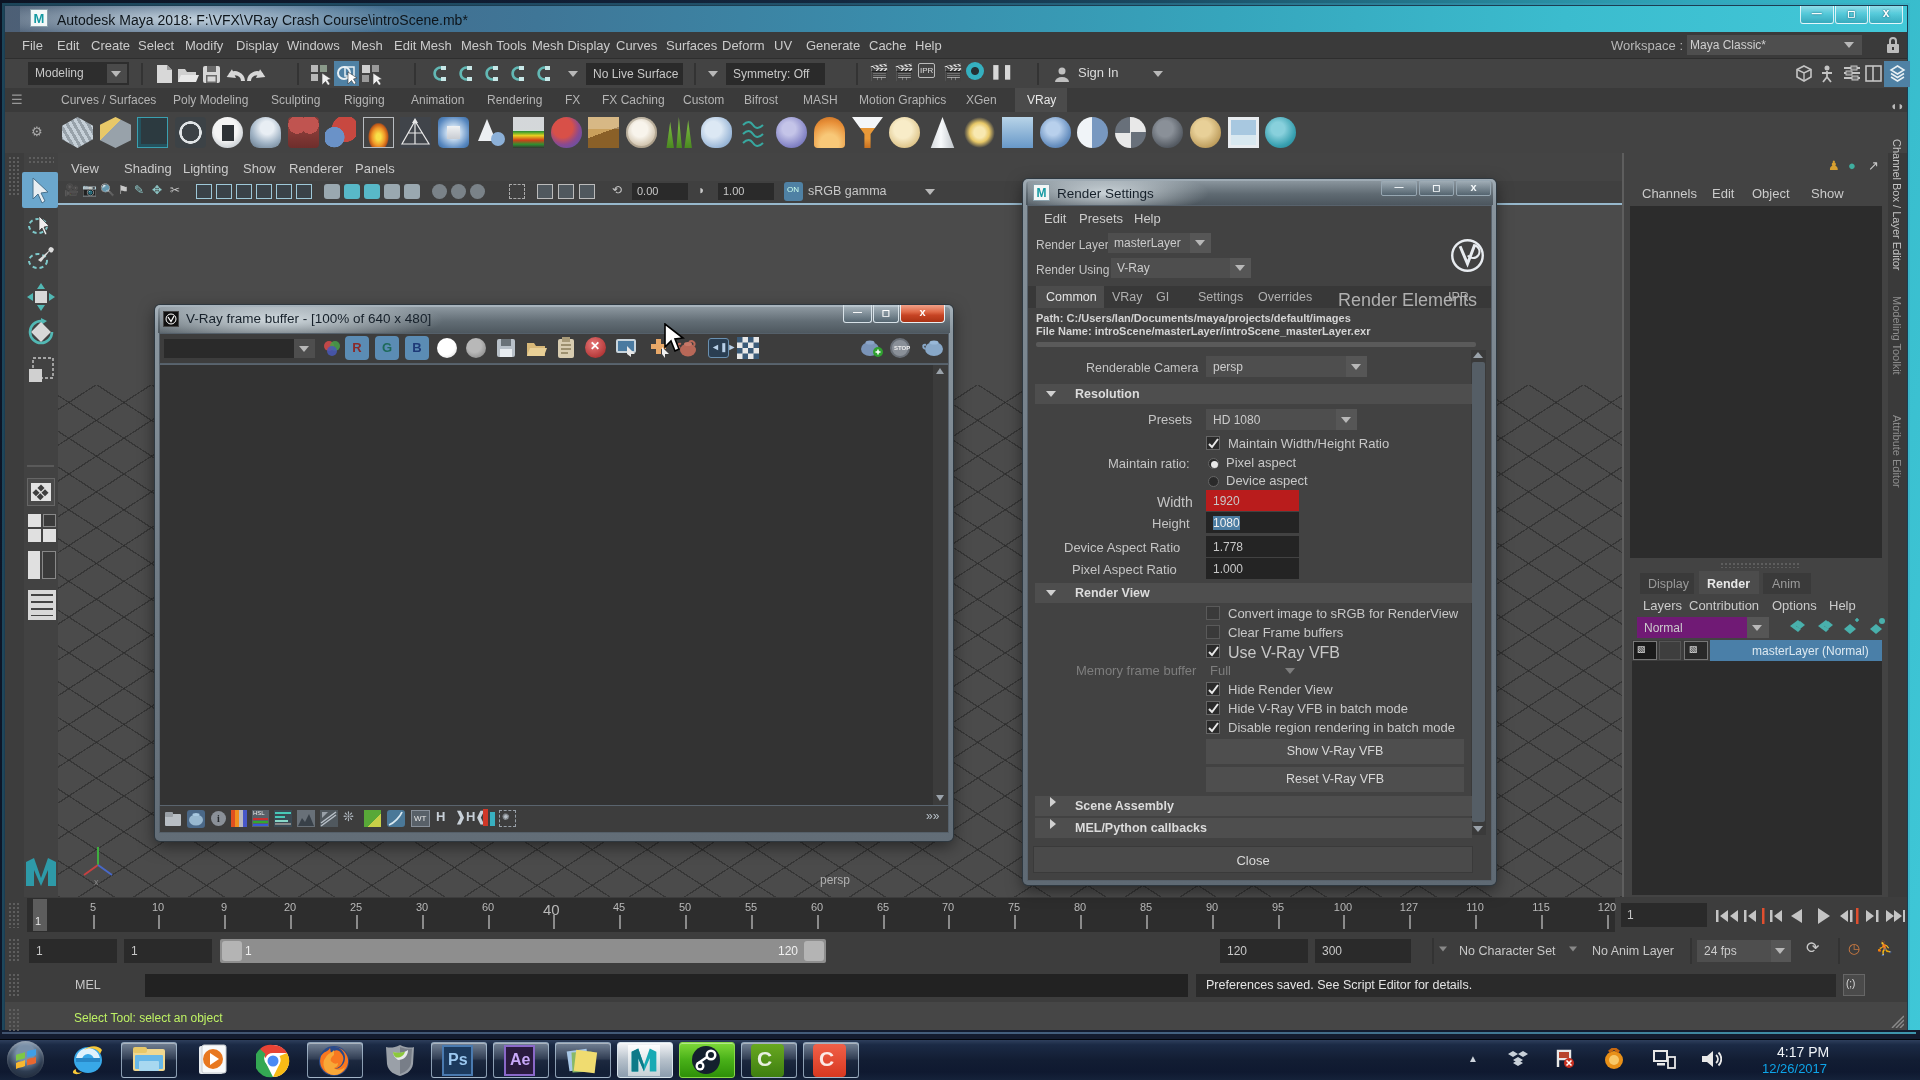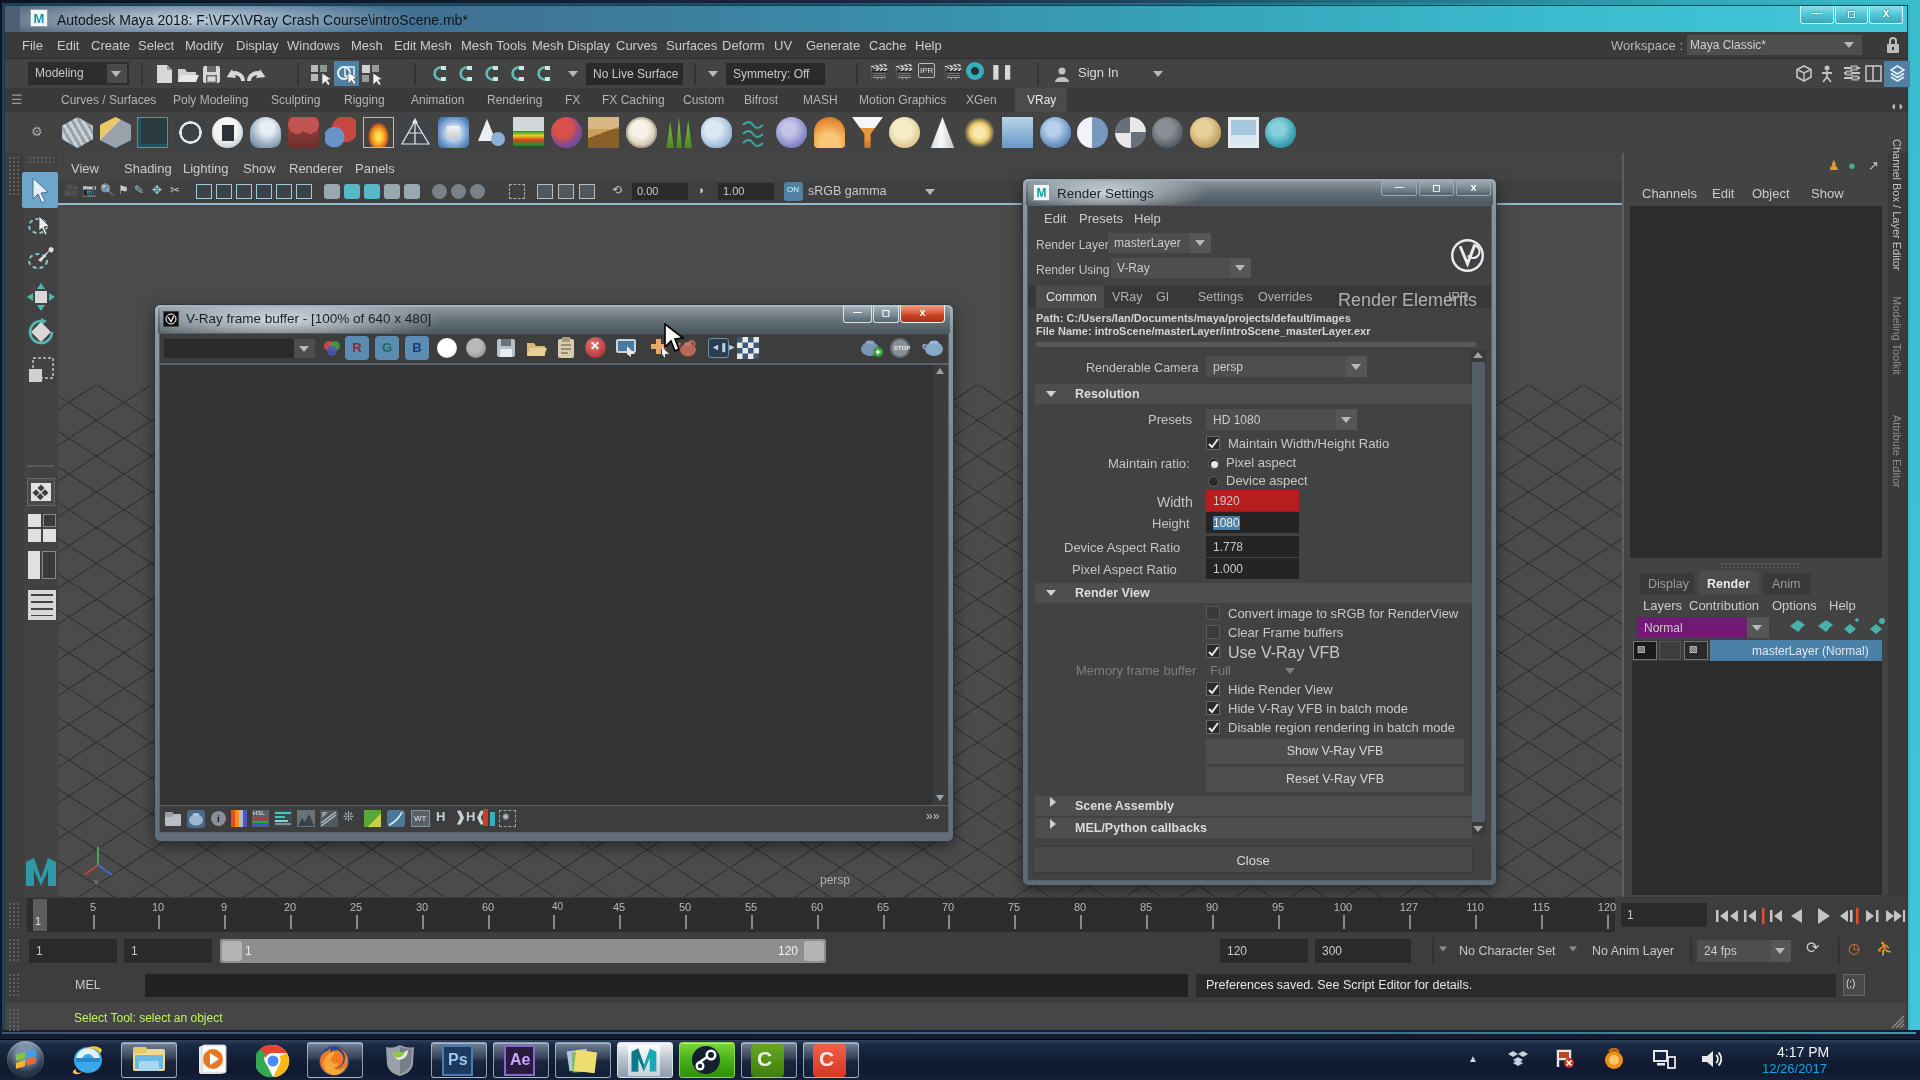--- a/index.html
+++ b/index.html
@@ -442,21 +442,21 @@
       <span class="a" style="left:187px;top:3px;width:20px;text-align:center;font-size:11px;color:#b8b8b8">9</span>
       <div class="a" style="left:197px;top:17px;width:2px;height:14px;background:#8a8a8a"></div>
       <span class="a" style="left:253px;top:3px;width:20px;text-align:center;font-size:11px;color:#b8b8b8">20</span>
       <div class="a" style="left:263px;top:17px;width:2px;height:14px;background:#8a8a8a"></div>
       <span class="a" style="left:319px;top:3px;width:20px;text-align:center;font-size:11px;color:#b8b8b8">25</span>
       <div class="a" style="left:329px;top:17px;width:2px;height:14px;background:#8a8a8a"></div>
       <span class="a" style="left:385px;top:3px;width:20px;text-align:center;font-size:11px;color:#b8b8b8">30</span>
       <div class="a" style="left:395px;top:17px;width:2px;height:14px;background:#8a8a8a"></div>
       <span class="a" style="left:451px;top:3px;width:20px;text-align:center;font-size:11px;color:#b8b8b8">60</span>
       <div class="a" style="left:461px;top:17px;width:2px;height:14px;background:#8a8a8a"></div>
-      <span class="a" style="left:516px;top:3px;width:20px;text-align:right;font-size:10px;color:#b8b8b8">40</span>
+      <span class="a" style="left:516px;top:3px;width:20px;text-align:left;font-size:15px;color:#b8b8b8">40</span>
       <div class="a" style="left:526px;top:17px;width:2px;height:14px;background:#8a8a8a"></div>
       <span class="a" style="left:582px;top:3px;width:20px;text-align:center;font-size:11px;color:#b8b8b8">45</span>
       <div class="a" style="left:592px;top:17px;width:2px;height:14px;background:#8a8a8a"></div>
       <span class="a" style="left:648px;top:3px;width:20px;text-align:center;font-size:11px;color:#b8b8b8">50</span>
       <div class="a" style="left:658px;top:17px;width:2px;height:14px;background:#8a8a8a"></div>
       <span class="a" style="left:714px;top:3px;width:20px;text-align:center;font-size:11px;color:#b8b8b8">55</span>
       <div class="a" style="left:724px;top:17px;width:2px;height:14px;background:#8a8a8a"></div>
       <span class="a" style="left:780px;top:3px;width:20px;text-align:center;font-size:11px;color:#b8b8b8">60</span>
       <div class="a" style="left:790px;top:17px;width:2px;height:14px;background:#8a8a8a"></div>
       <span class="a" style="left:846px;top:3px;width:20px;text-align:center;font-size:11px;color:#b8b8b8">65</span>

